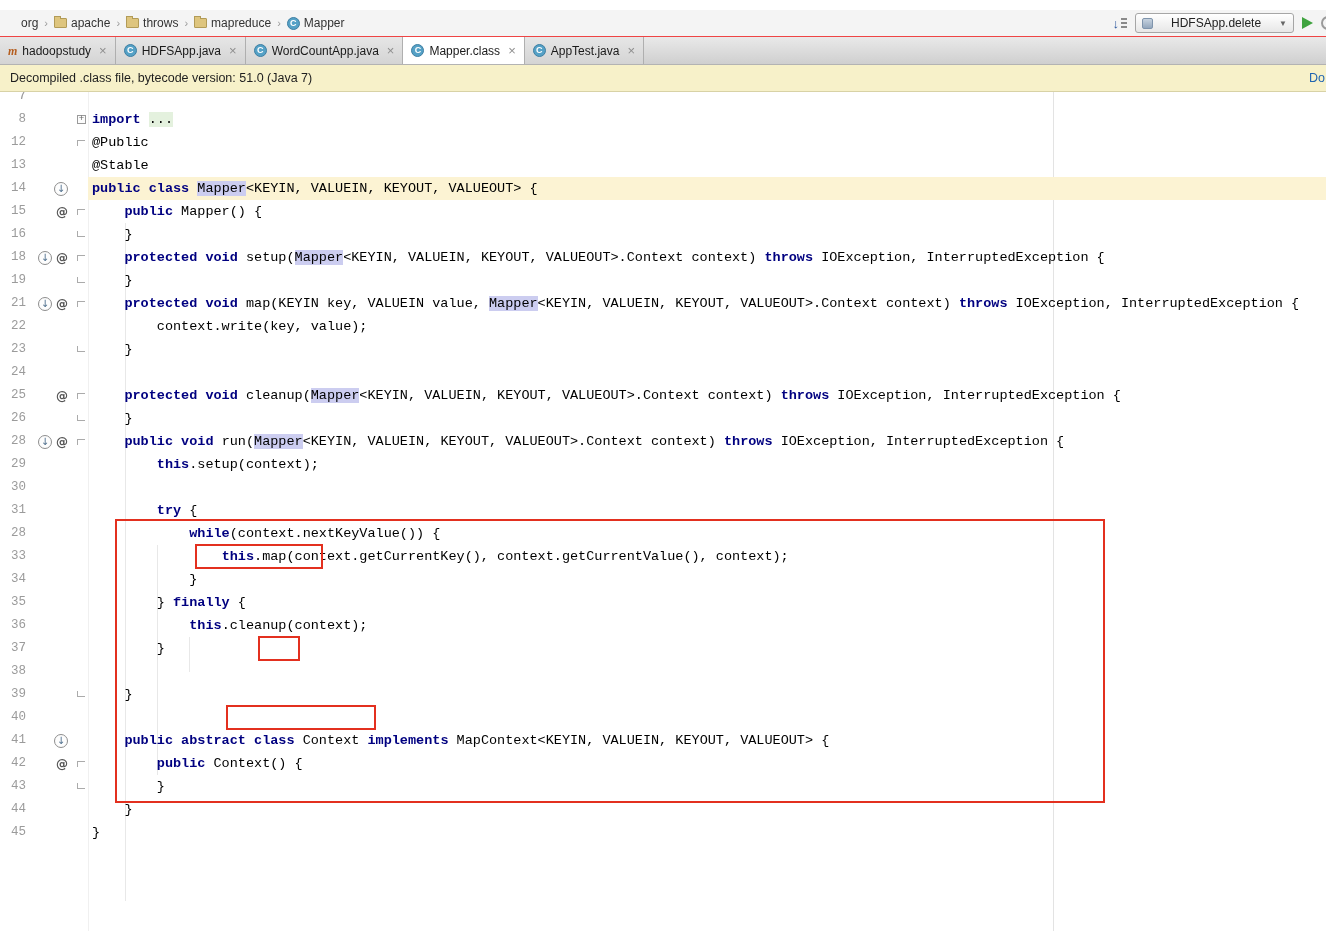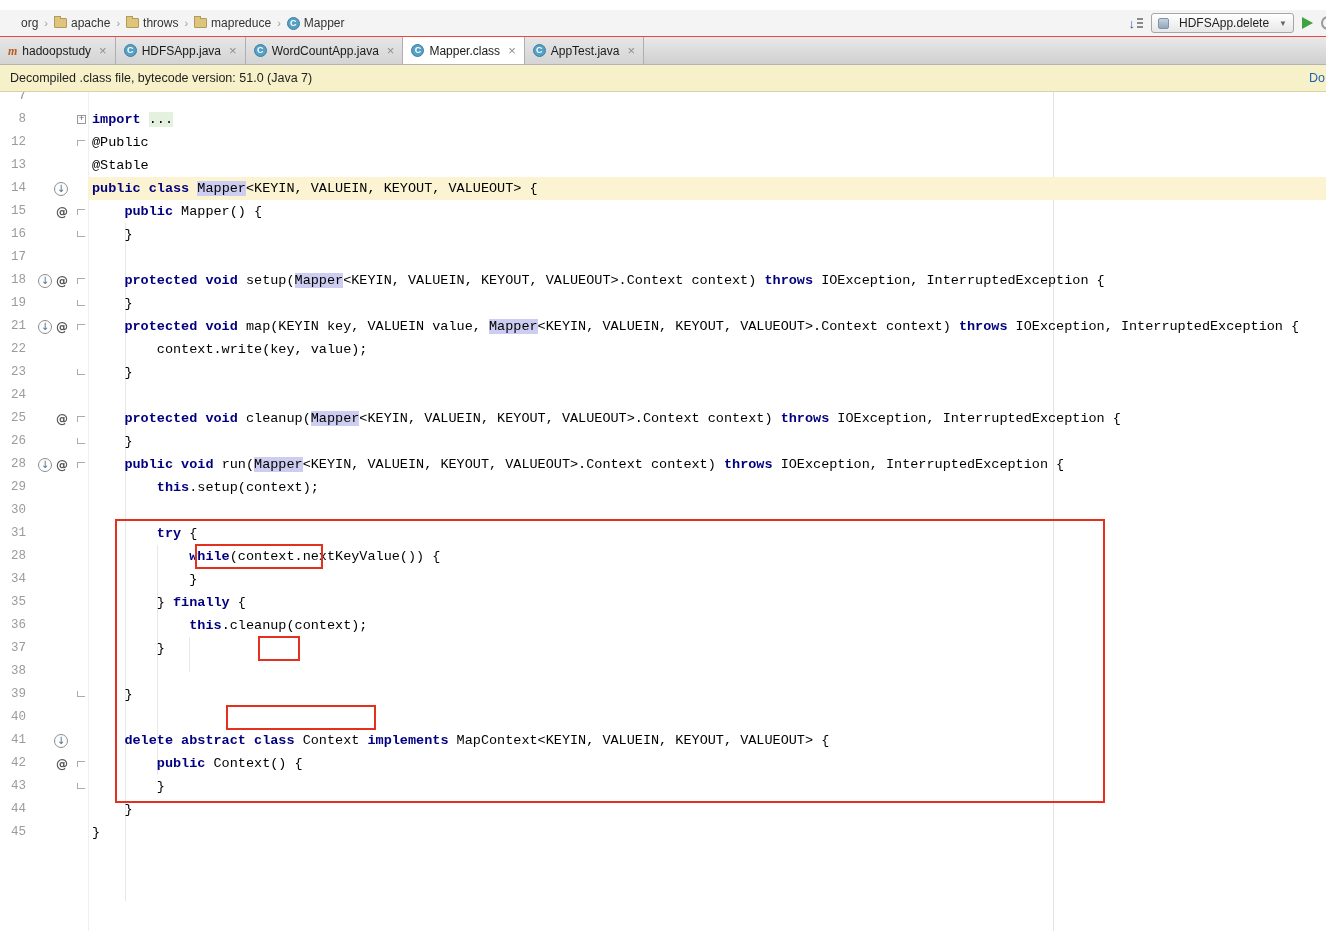--- a/index.html
+++ b/index.html
@@ -20,21 +20,21 @@
                color:#fff; font:bold 9px/11px "Liberation Sans",sans-serif;
                display:inline-flex; align-items:center; justify-content:center; flex:none; }
   .ico-maven { color:#B55E20; font:bold italic 12px/12px "Liberation Serif",serif; }
   .nav-right { display:flex; align-items:center; gap:8px; }
   .nav-sort { display:inline-flex; align-items:center; gap:2px; }
   .nav-sort .arrow { color:#27539B; font-size:13px; font-weight:bold; line-height:13px; }
   .nav-sort .bars { display:inline-flex; flex-direction:column; gap:2px; }
   .nav-sort .bars i { width:6px; height:2px; background:#8A8A8A; display:block; }
   .run-combo { height:20px; border:1px solid #A6A6A6; border-radius:3px;
                background:linear-gradient(#FFFFFF,#E7E7E7); display:flex; align-items:center;
-               gap:10px; padding:0 6px; font-size:12px; color:#222; }
+               gap:18px; padding:0 6px; font-size:12px; color:#222; }
   .combo-icon { width:11px; height:11px; background:linear-gradient(#C7D3E0,#93A6BC);
                 border:1px solid #7F94AC; border-radius:2px; }
   .combo-chev { color:#666; font-size:8px; }
   .run-btn { width:0; height:0; border-left:11px solid #3FA33F;
              border-top:6px solid transparent; border-bottom:6px solid transparent; }
   .cut-circle { width:14px; height:14px; border:2px solid #9A9A9A; border-radius:50%;
                 margin-right:-9px; }
 
   
   .tabbar { height:28px; background:linear-gradient(#E9E9E9,#CFCFCF); border-bottom:1px solid #B3B3B3;
@@ -181,42 +181,42 @@
   <div class="iguide g2"></div>
   <div class="iguide g3"></div>
   <div class="lines" id="lines">
       <div class="eline"><span class="gut"><span class="lnum">7</span></span><span class="code"></span></div>
       <div class="eline"><span class="gut"><span class="lnum">8</span><span class="fold fold-plus">+</span></span><span class="code"><span class="tk-k">import</span><span class="tk-p"> </span><span class="tk-f">...</span></span></div>
       <div class="eline"><span class="gut"><span class="lnum">12</span><span class="fold fold-start"></span></span><span class="code"><span class="tk-p">@Public</span></span></div>
       <div class="eline"><span class="gut"><span class="lnum">13</span></span><span class="code"><span class="tk-p">@Stable</span></span></div>
       <div class="eline hl"><span class="gut"><span class="lnum">14</span><span class="gicons"><span class="ic-ovr">↓</span></span></span><span class="code"><span class="tk-k">public class</span><span class="tk-p"> </span><span class="tk-m">Mapper</span><span class="tk-p">&lt;KEYIN, VALUEIN, KEYOUT, VALUEOUT&gt; {</span></span></div>
       <div class="eline"><span class="gut"><span class="lnum">15</span><span class="gicons"><span class="ic-at">@</span></span><span class="fold fold-start"></span></span><span class="code"><span class="tk-p">    </span><span class="tk-k">public</span><span class="tk-p"> Mapper() {</span></span></div>
       <div class="eline"><span class="gut"><span class="lnum">16</span><span class="fold fold-end"></span></span><span class="code"><span class="tk-p">    }</span></span></div>
-      <div class="eline"><span class="gut"><span class="lnum">17</span></span><span class="code"></span></div>
       <div class="eline"><span class="gut"><span class="lnum">18</span><span class="gicons"><span class="ic-ovr">↓</span><span class="ic-at">@</span></span><span class="fold fold-start"></span></span><span class="code"><span class="tk-p">    </span><span class="tk-k">protected void</span><span class="tk-p"> setup(</span><span class="tk-m">Mapper</span><span class="tk-p">&lt;KEYIN, VALUEIN, KEYOUT, VALUEOUT&gt;.Context context) </span><span class="tk-k">throws</span><span class="tk-p"> IOException, InterruptedException {</span></span></div>
       <div class="eline"><span class="gut"><span class="lnum">19</span><span class="fold fold-end"></span></span><span class="code"><span class="tk-p">    }</span></span></div>
       <div class="eline"><span class="gut"><span class="lnum">21</span><span class="gicons"><span class="ic-ovr">↓</span><span class="ic-at">@</span></span><span class="fold fold-start"></span></span><span class="code"><span class="tk-p">    </span><span class="tk-k">protected void</span><span class="tk-p"> map(KEYIN key, VALUEIN value, </span><span class="tk-m">Mapper</span><span class="tk-p">&lt;KEYIN, VALUEIN, KEYOUT, VALUEOUT&gt;.Context context) </span><span class="tk-k">throws</span><span class="tk-p"> IOException, InterruptedException {</span></span></div>
       <div class="eline"><span class="gut"><span class="lnum">22</span></span><span class="code"><span class="tk-p">        context.write(key, value);</span></span></div>
       <div class="eline"><span class="gut"><span class="lnum">23</span><span class="fold fold-end"></span></span><span class="code"><span class="tk-p">    }</span></span></div>
       <div class="eline"><span class="gut"><span class="lnum">24</span></span><span class="code"></span></div>
       <div class="eline"><span class="gut"><span class="lnum">25</span><span class="gicons"><span class="ic-at">@</span></span><span class="fold fold-start"></span></span><span class="code"><span class="tk-p">    </span><span class="tk-k">protected void</span><span class="tk-p"> cleanup(</span><span class="tk-m">Mapper</span><span class="tk-p">&lt;KEYIN, VALUEIN, KEYOUT, VALUEOUT&gt;.Context context) </span><span class="tk-k">throws</span><span class="tk-p"> IOException, InterruptedException {</span></span></div>
       <div class="eline"><span class="gut"><span class="lnum">26</span><span class="fold fold-end"></span></span><span class="code"><span class="tk-p">    }</span></span></div>
       <div class="eline"><span class="gut"><span class="lnum">28</span><span class="gicons"><span class="ic-ovr">↓</span><span class="ic-at">@</span></span><span class="fold fold-start"></span></span><span class="code"><span class="tk-p">    </span><span class="tk-k">public void</span><span class="tk-p"> run(</span><span class="tk-m">Mapper</span><span class="tk-p">&lt;KEYIN, VALUEIN, KEYOUT, VALUEOUT&gt;.Context context) </span><span class="tk-k">throws</span><span class="tk-p"> IOException, InterruptedException {</span></span></div>
       <div class="eline"><span class="gut"><span class="lnum">29</span></span><span class="code"><span class="tk-p">        </span><span class="tk-k">this</span><span class="tk-p">.setup(context);</span></span></div>
       <div class="eline"><span class="gut"><span class="lnum">30</span></span><span class="code"></span></div>
       <div class="eline"><span class="gut"><span class="lnum">31</span></span><span class="code"><span class="tk-p">        </span><span class="tk-k">try</span><span class="tk-p"> {</span></span></div>
       <div class="eline"><span class="gut"><span class="lnum">28</span></span><span class="code"><span class="tk-p">            </span><span class="tk-k">while</span><span class="tk-p">(context.nextKeyValue()) {</span></span></div>
+      <div class="eline"><span class="gut"><span class="lnum">33</span></span><span class="code"><span class="tk-p">                </span><span class="tk-k">this</span><span class="tk-p">.map(context.getCurrentKey(), context.getCurrentValue(), context);</span></span></div>
       <div class="eline"><span class="gut"><span class="lnum">34</span></span><span class="code"><span class="tk-p">            }</span></span></div>
       <div class="eline"><span class="gut"><span class="lnum">35</span></span><span class="code"><span class="tk-p">        } </span><span class="tk-k">finally</span><span class="tk-p"> {</span></span></div>
       <div class="eline"><span class="gut"><span class="lnum">36</span></span><span class="code"><span class="tk-p">            </span><span class="tk-k">this</span><span class="tk-p">.cleanup(context);</span></span></div>
       <div class="eline"><span class="gut"><span class="lnum">37</span></span><span class="code"><span class="tk-p">        }</span></span></div>
       <div class="eline"><span class="gut"><span class="lnum">38</span></span><span class="code"></span></div>
       <div class="eline"><span class="gut"><span class="lnum">39</span><span class="fold fold-end"></span></span><span class="code"><span class="tk-p">    }</span></span></div>
       <div class="eline"><span class="gut"><span class="lnum">40</span></span><span class="code"></span></div>
-      <div class="eline"><span class="gut"><span class="lnum">41</span><span class="gicons"><span class="ic-ovr">↓</span></span></span><span class="code"><span class="tk-p">    </span><span class="tk-k">delete abstract class</span><span class="tk-p"> Context </span><span class="tk-k">implements</span><span class="tk-p"> MapContext&lt;KEYIN, VALUEIN, KEYOUT, VALUEOUT&gt; {</span></span></div>
+      <div class="eline"><span class="gut"><span class="lnum">41</span><span class="gicons"><span class="ic-ovr">↓</span></span></span><span class="code"><span class="tk-p">    </span><span class="tk-k">public abstract class</span><span class="tk-p"> Context </span><span class="tk-k">implements</span><span class="tk-p"> MapContext&lt;KEYIN, VALUEIN, KEYOUT, VALUEOUT&gt; {</span></span></div>
       <div class="eline"><span class="gut"><span class="lnum">42</span><span class="gicons"><span class="ic-at">@</span></span><span class="fold fold-start"></span></span><span class="code"><span class="tk-p">        </span><span class="tk-k">public</span><span class="tk-p"> Context() {</span></span></div>
       <div class="eline"><span class="gut"><span class="lnum">43</span><span class="fold fold-end"></span></span><span class="code"><span class="tk-p">        }</span></span></div>
       <div class="eline"><span class="gut"><span class="lnum">44</span></span><span class="code"><span class="tk-p">    }</span></span></div>
       <div class="eline"><span class="gut"><span class="lnum">45</span></span><span class="code"><span class="tk-p">}</span></span></div>
     </div>
   <div class="ann ann-run"></div>
   <div class="ann ann-setup"></div>
   <div class="ann ann-map"></div>
   <div class="ann ann-cleanup"></div>
   <div class="hscroll">

